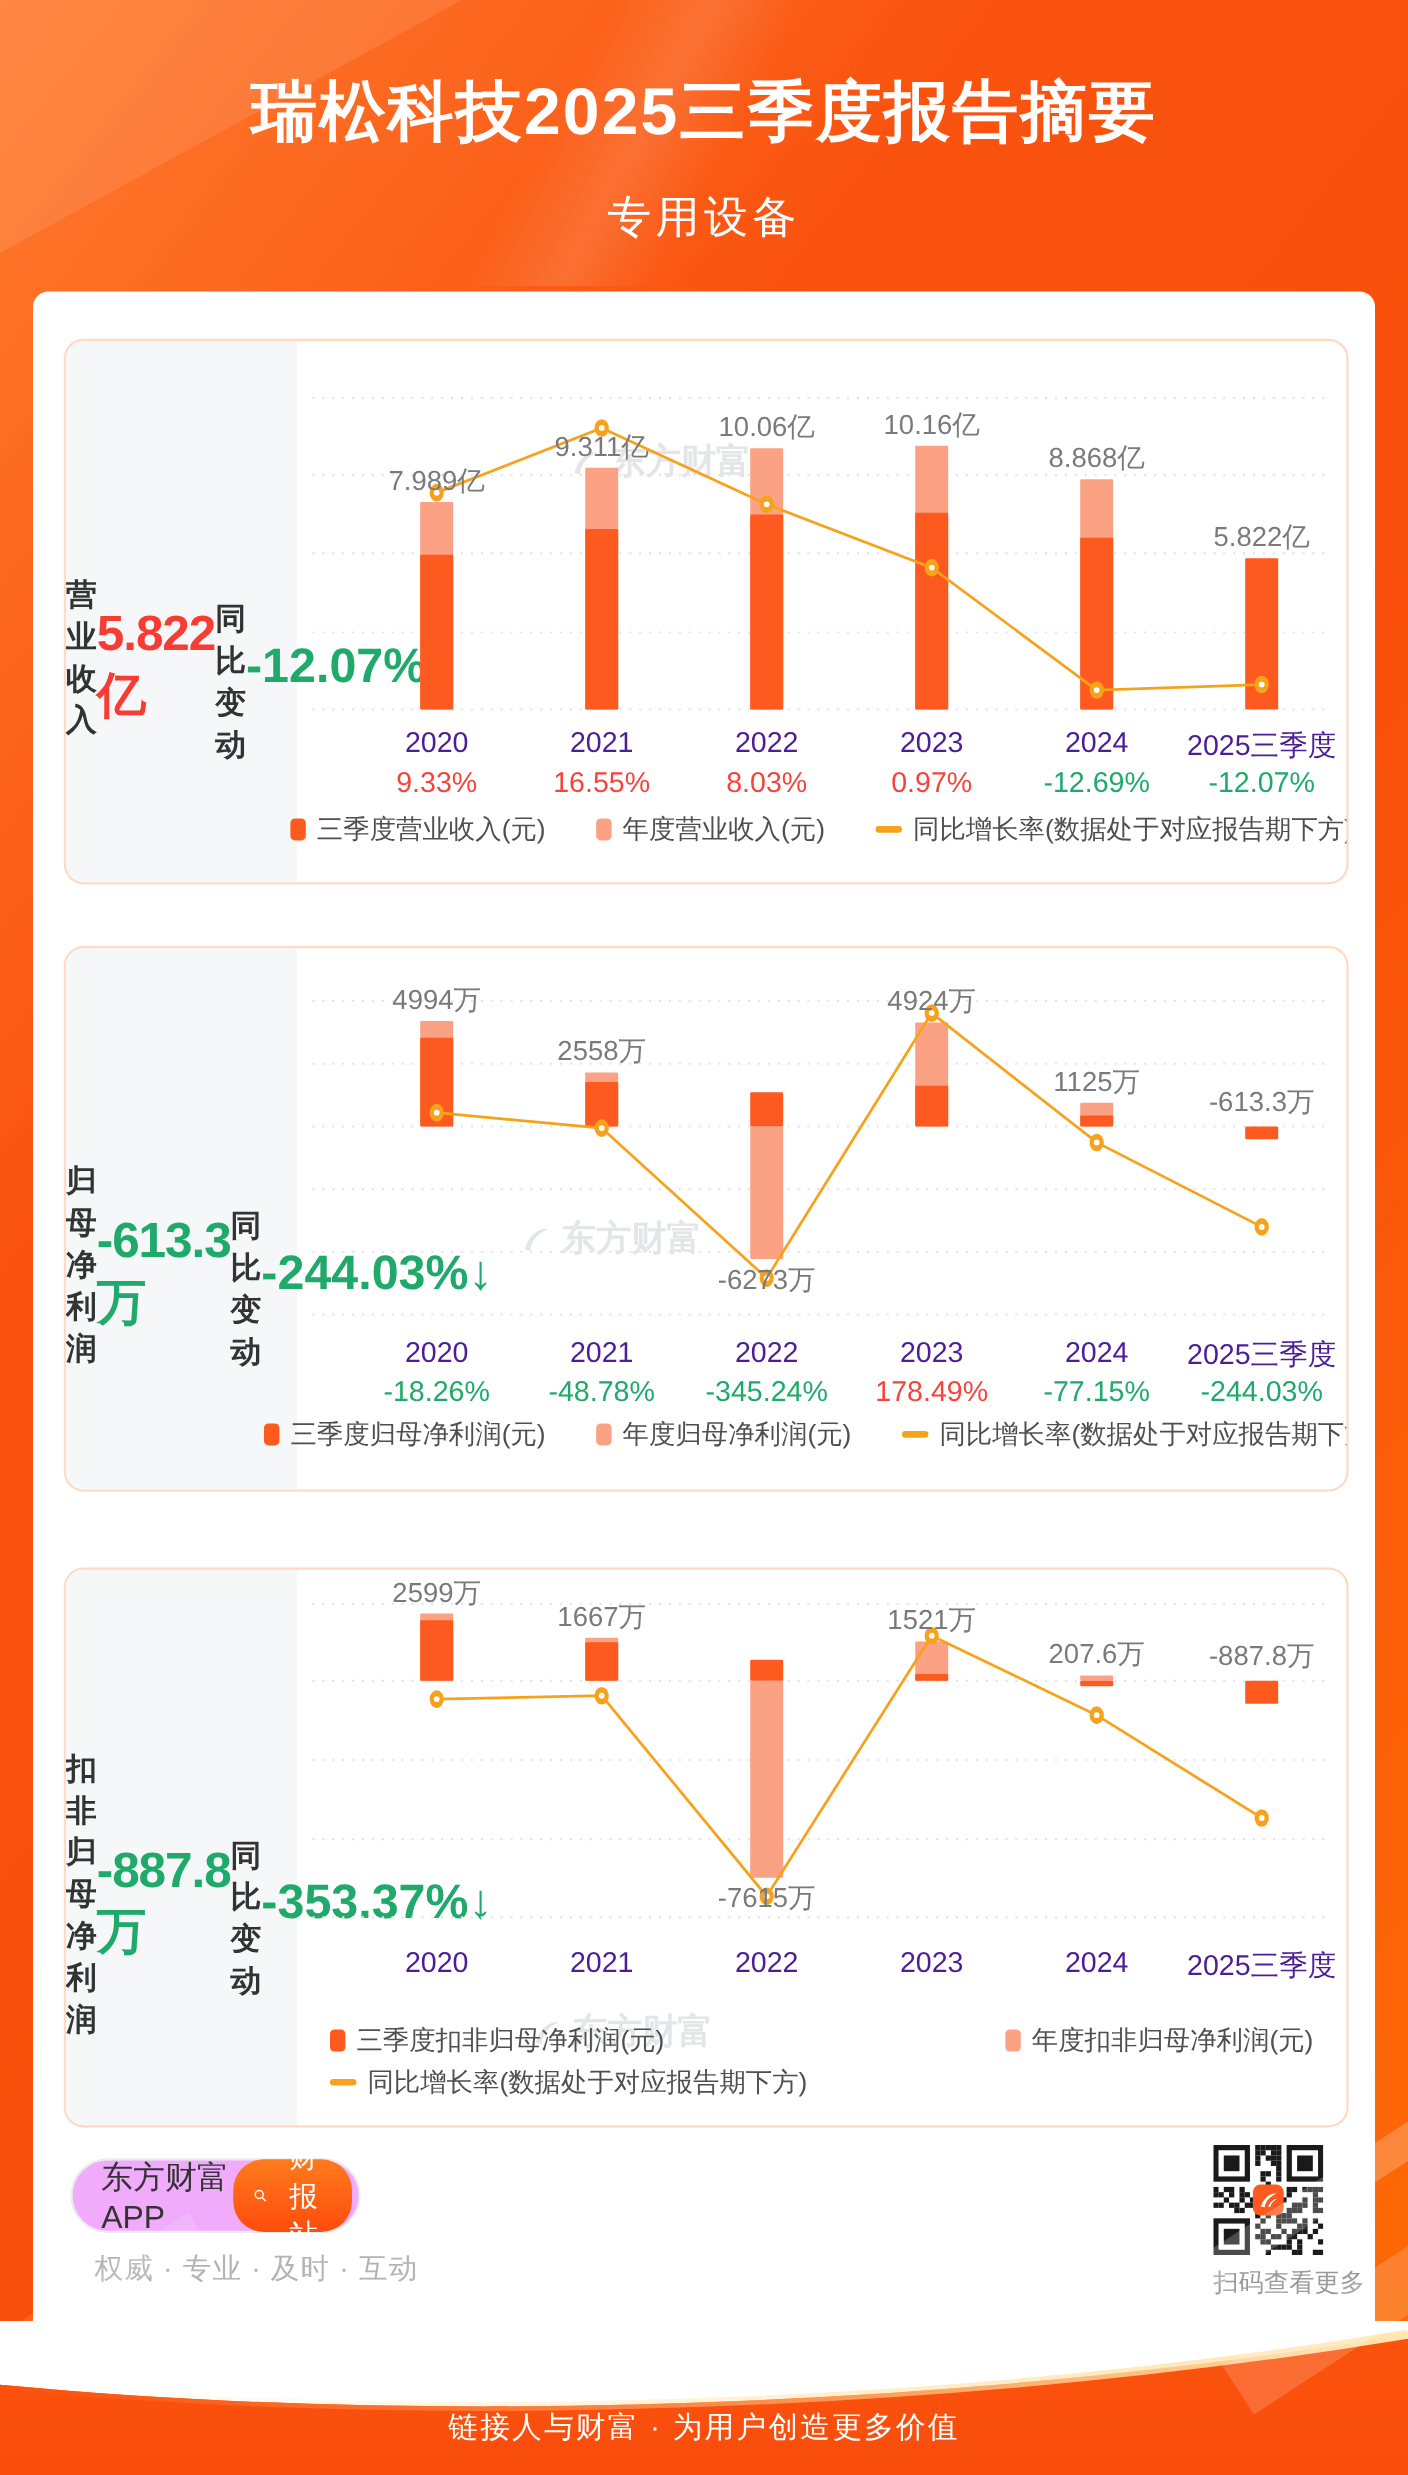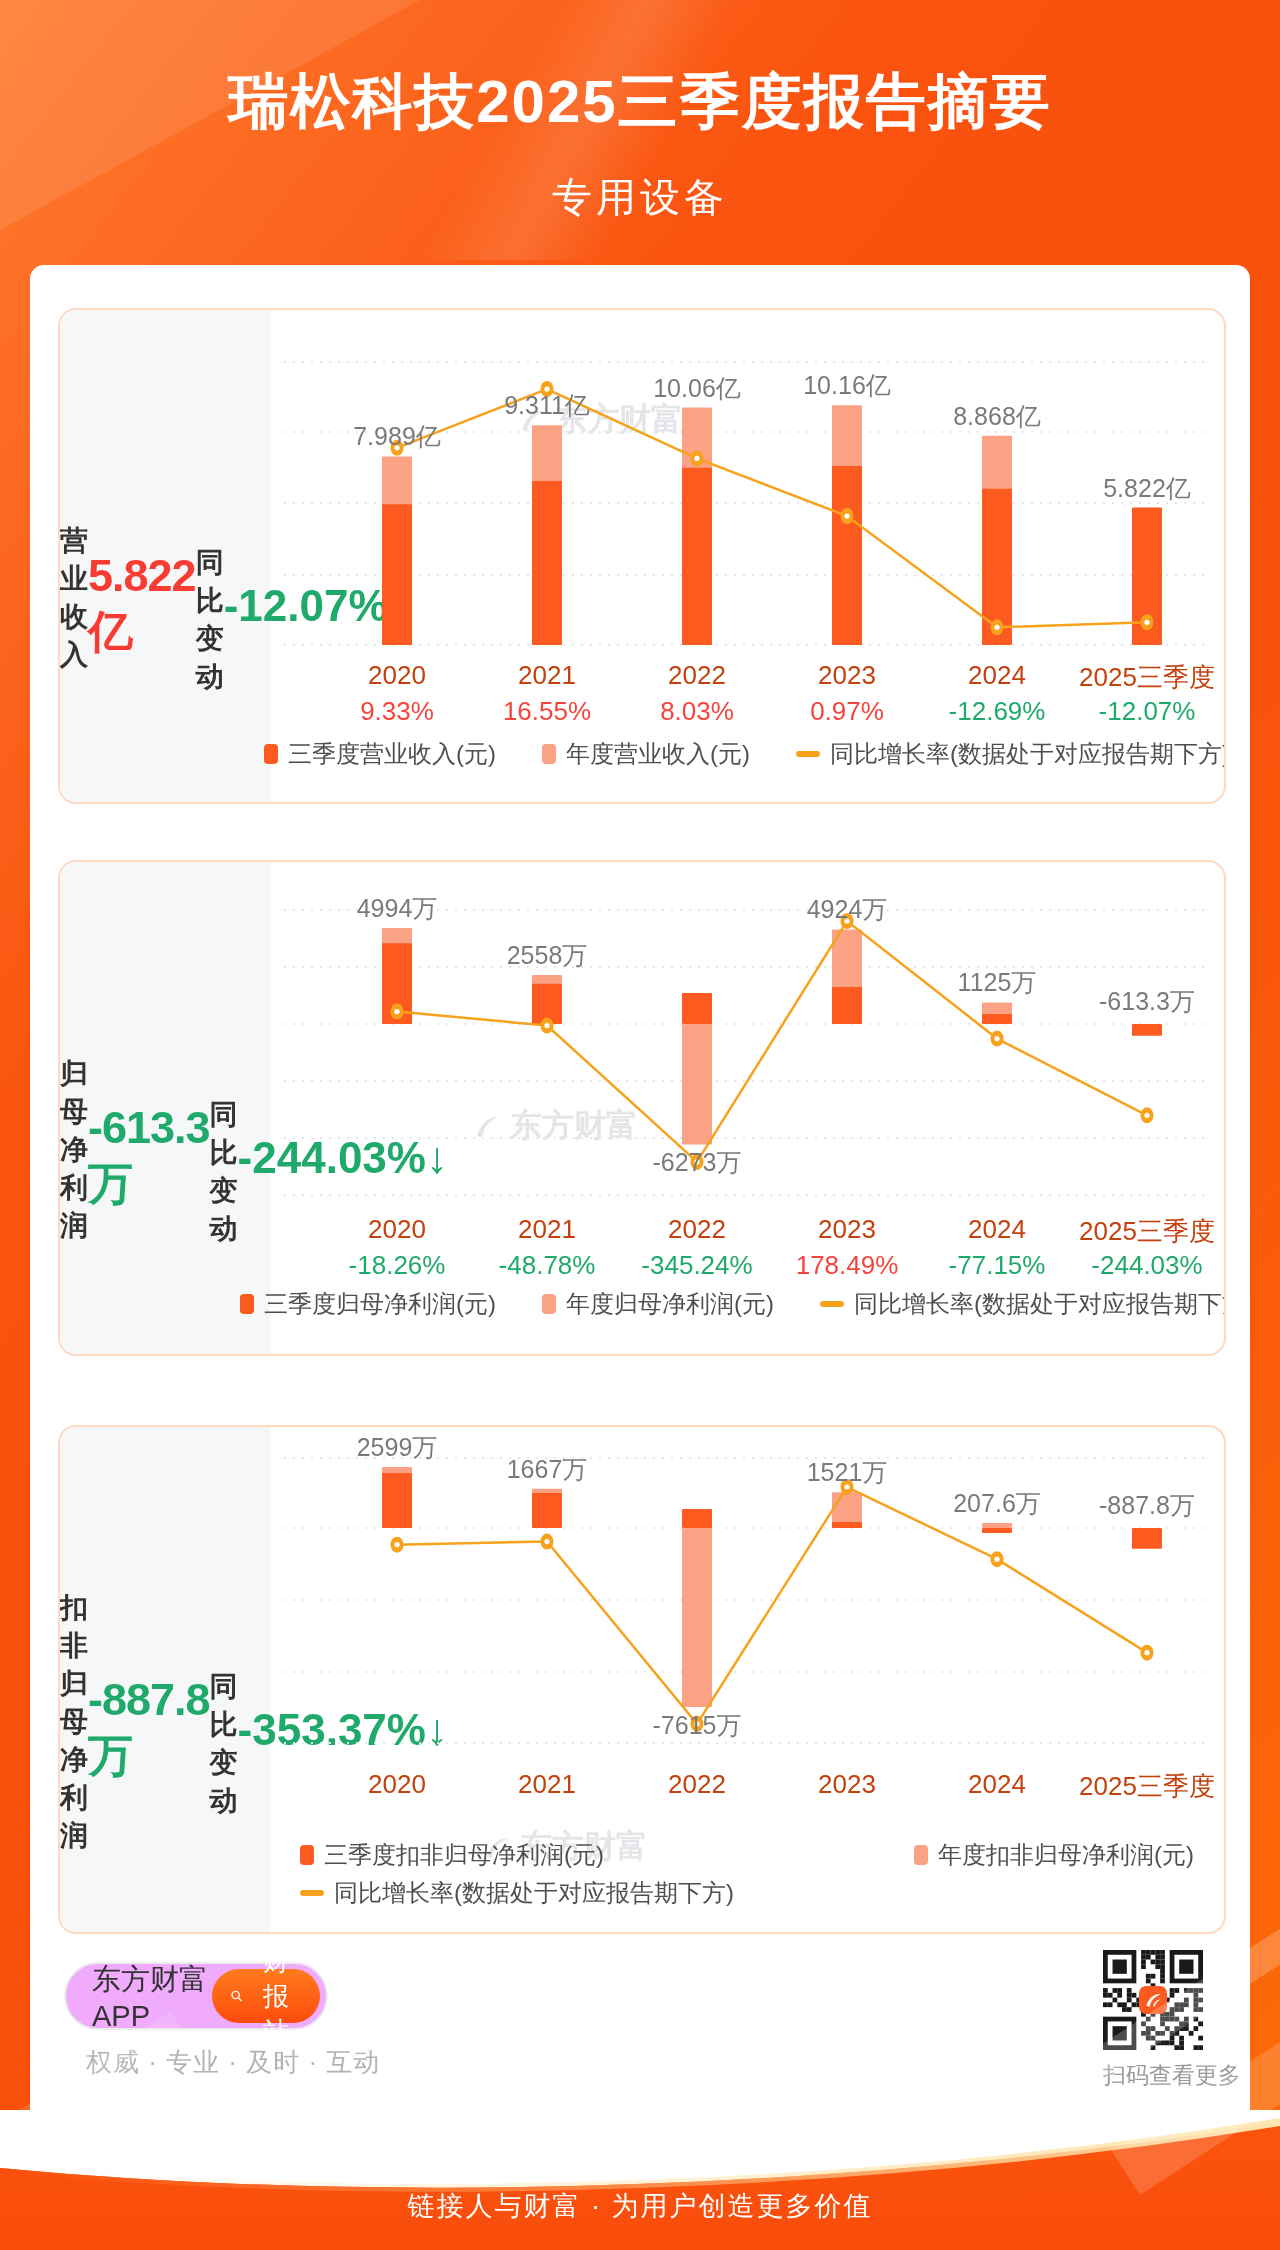--- a/index.html
+++ b/index.html
@@ -28,36 +28,36 @@
   .tone-green{color:#1fa96a;}
   .pl-div{margin-top:50px;width:150px;height:0;border-top:1px solid #e6e6e6;}
   .pl-change{margin-top:44px;font-size:28px;font-weight:700;color:#333;}
   .pl-pct{margin-top:16px;font-size:44px;font-weight:700;color:#1fa96a;white-space:nowrap;}
   .pl-pct .arr{font-weight:900;}
 
   .panel-right{position:relative;flex:1;}
   .chart-svg{position:absolute;top:0;left:0;overflow:visible;}
   .axis-row{position:absolute;left:52px;width:900px;display:flex;}
   .axis-cell{width:150px;text-align:center;font-size:26px;}
-  .year-cell{color:#c2410c;}
+  .year-cell{color:#4c1d95;}
   .pos{color:#f4453c;}
   .neg{color:#1fa96a;}
 
   .legend{position:absolute;left:0;width:100%;display:flex;justify-content:center;gap:46px;align-items:center;}
   .legend-split{position:absolute;left:30px;right:30px;}
   .legend-item{display:flex;align-items:center;gap:10px;font-size:24px;color:#4f4f4f;white-space:nowrap;}
   .sw-q3{width:14px;height:20px;border-radius:4px;background:#fc5a1f;}
   .sw-annual{width:14px;height:20px;border-radius:4px;background:#fba184;}
   .sw-line{width:24px;height:6px;border-radius:3px;background:#f7a21c;}
 
   .wm{position:absolute;display:flex;align-items:center;gap:8px;color:#c3c6cf;opacity:.45;font-size:32px;font-weight:700;pointer-events:none;margin-left:12px;}
 
   .app-pill{position:absolute;left:64px;top:1962px;width:264px;height:68px;border:2px solid #ececec;border-radius:36px;background:#f0abfc;display:flex;align-items:center;justify-content:space-between;padding:0 6px 0 26px;box-sizing:border-box;}
   .app-name{font-size:29px;color:#333;}
-  .app-btn{height:54px;border-radius:28px;background:linear-gradient(180deg,#ff7b1d,#fd4c0c);color:#fff;font-size:26px;display:flex;align-items:center;gap:7px;padding:0 18px;border:none;}
+  .app-btn{height:66px;border-radius:28px;background:linear-gradient(180deg,#ff7b1d,#fd4c0c);color:#fff;font-size:26px;display:flex;align-items:center;gap:7px;padding:0 18px;border:none;}
   .tagline{position:absolute;left:86px;top:2045px;font-size:26px;color:#b3b3b3;letter-spacing:1px;}
 
   .qr-wrap{position:absolute;left:1103px;top:1950px;width:100px;text-align:center;}
   .qr-box{position:relative;width:100px;height:100px;margin:0 auto;}
   .qr-logo{position:absolute;left:36px;top:36px;width:28px;height:28px;background:#fc5a1f;border-radius:7px;display:flex;align-items:center;justify-content:center;}
   .qr-cap{margin-top:10px;font-size:23px;color:#9a9a9a;white-space:nowrap;}
 
   .footer-curve{position:absolute;left:0;top:2110px;width:1280px;height:140px;}
   .slogan{position:absolute;left:0;top:2188px;width:100%;text-align:center;color:#fff;font-size:27px;letter-spacing:2px;z-index:5;}
 </style>

